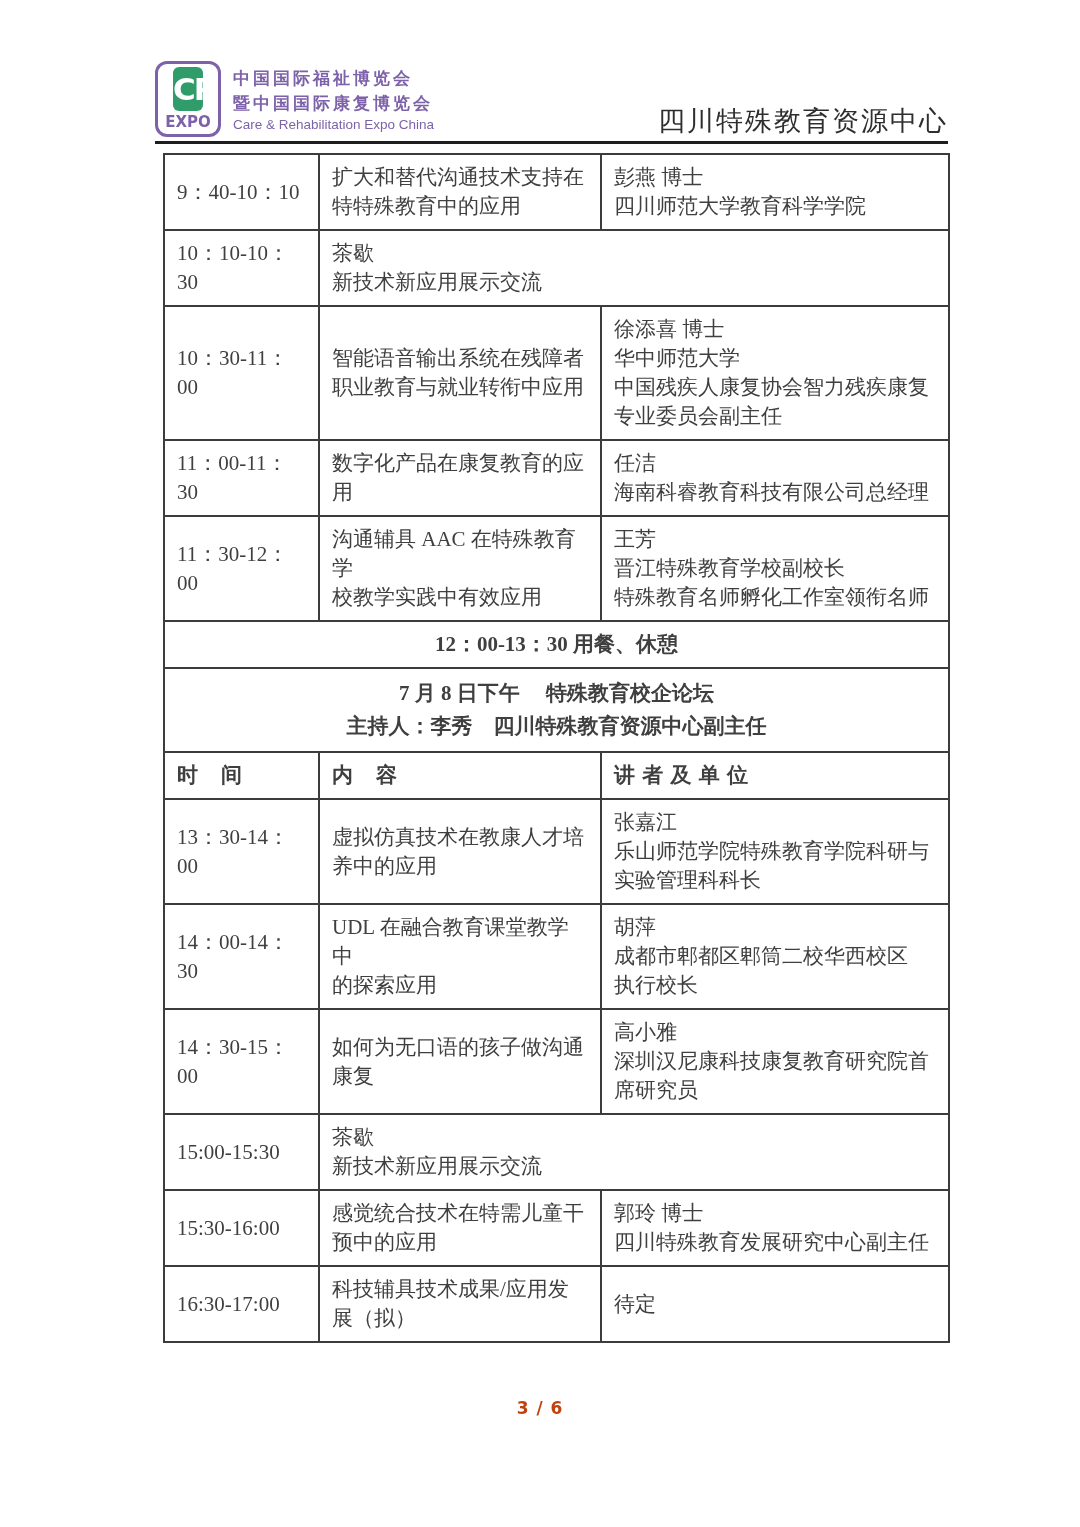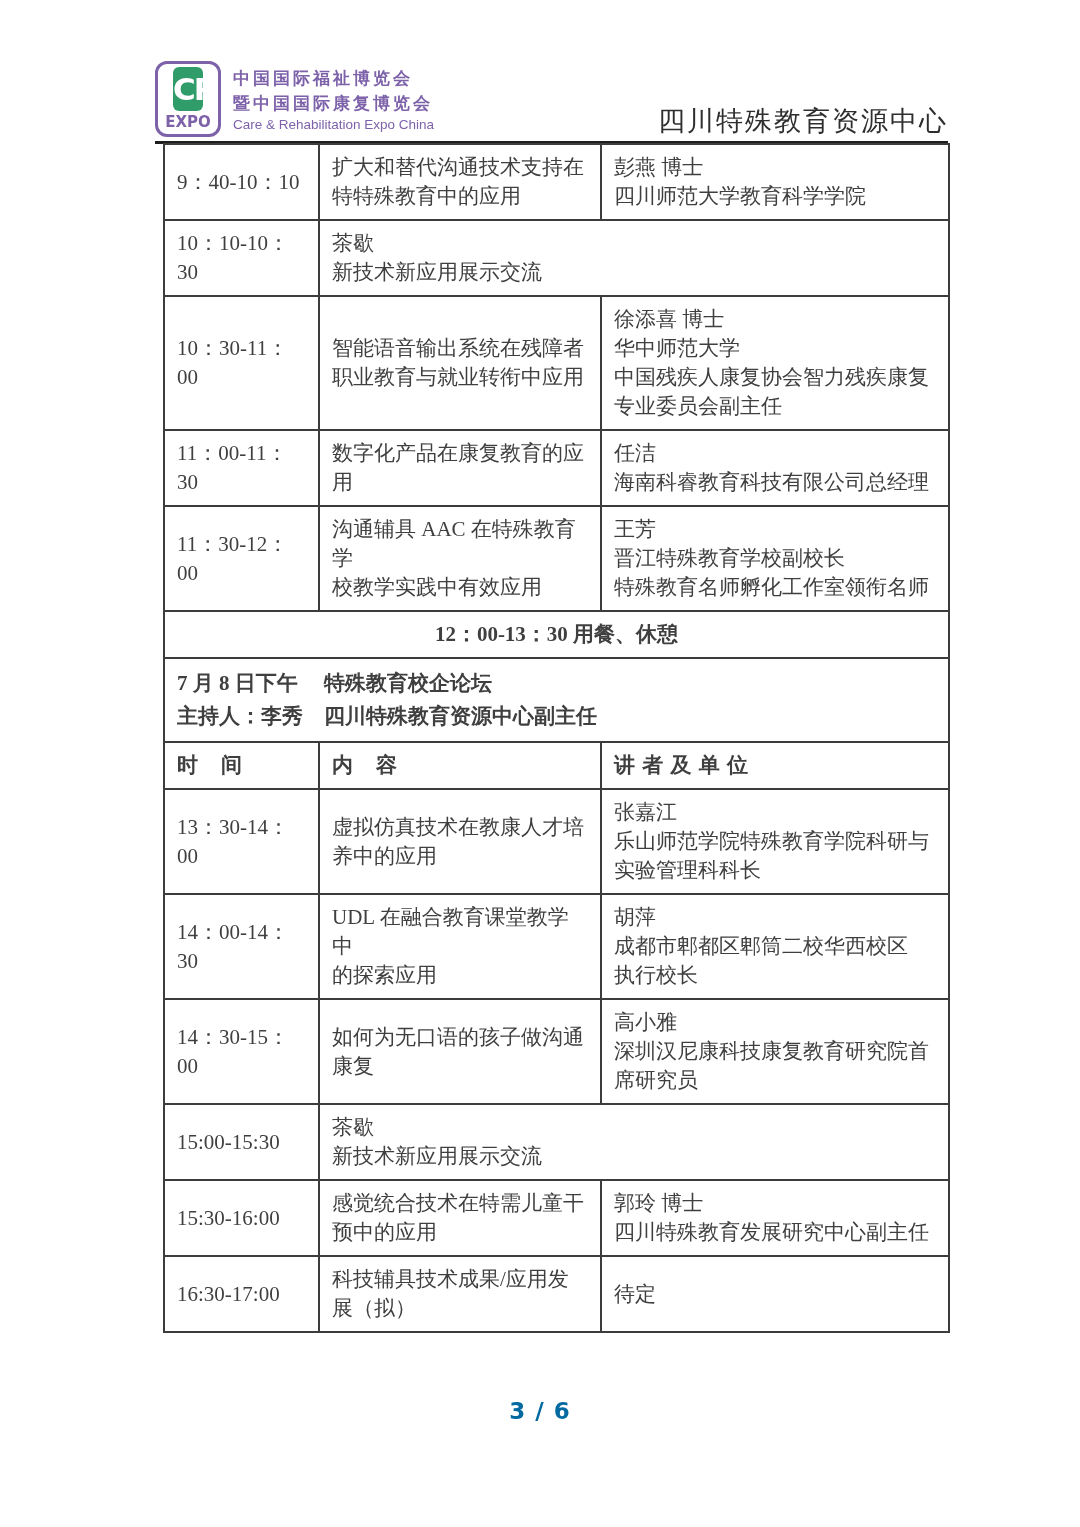--- a/index.html
+++ b/index.html
@@ -44,49 +44,49 @@
     color:#7d62aa;font-size:13.5px;line-height:17px;
     font-family:"Liberation Sans","DejaVu Sans",sans-serif;
   }
   .org-title{
     font-size:27px;letter-spacing:2px;color:#2e2e2e;
     padding-bottom:2px;white-space:nowrap;
   }
 
   
   table.sched{
-    position:absolute;left:163px;top:143px;width:785px;
+    position:absolute;left:163px;top:153px;width:785px;
     border-collapse:collapse;table-layout:fixed;
   }
   table.sched td{
     border:2px solid #3c3c3c;
     font-size:21px;line-height:29px;
     padding:8px 12px;vertical-align:middle;
     white-space:pre-line;
     color:#3f3f3f;
   }
   td.t-time{padding-left:10px;}
   td.t-full{
     text-align:center;font-weight:bold;padding:20px 12px;color:#333;
   }
   td.t-session{
-    text-align:left;font-weight:bold;padding:10px 12px;color:#333;
+    text-align:center;font-weight:bold;padding:10px 12px;color:#333;
   }
   td.t-session .sline{line-height:33px;}
   td.t-colhead{
     font-weight:bold;padding:21px 12px;color:#333;letter-spacing:1px;
   }
 
   
   .ftr{
     position:absolute;left:0;top:1398px;width:1080px;text-align:center;
   }
   .page-num{
     font-family:"DejaVu Sans","Liberation Sans",sans-serif;
-    font-weight:bold;font-size:23px;color:#0369a1;letter-spacing:1px;text-align:center;
+    font-weight:bold;font-size:17px;color:#c2410c;letter-spacing:1px;text-align:center;
   }
 </style>
 </head>
 <body>
 
 <div class="page">
 
   <div class="hdr">
     <div class="logo-block">
       <div class="logo-badge">

